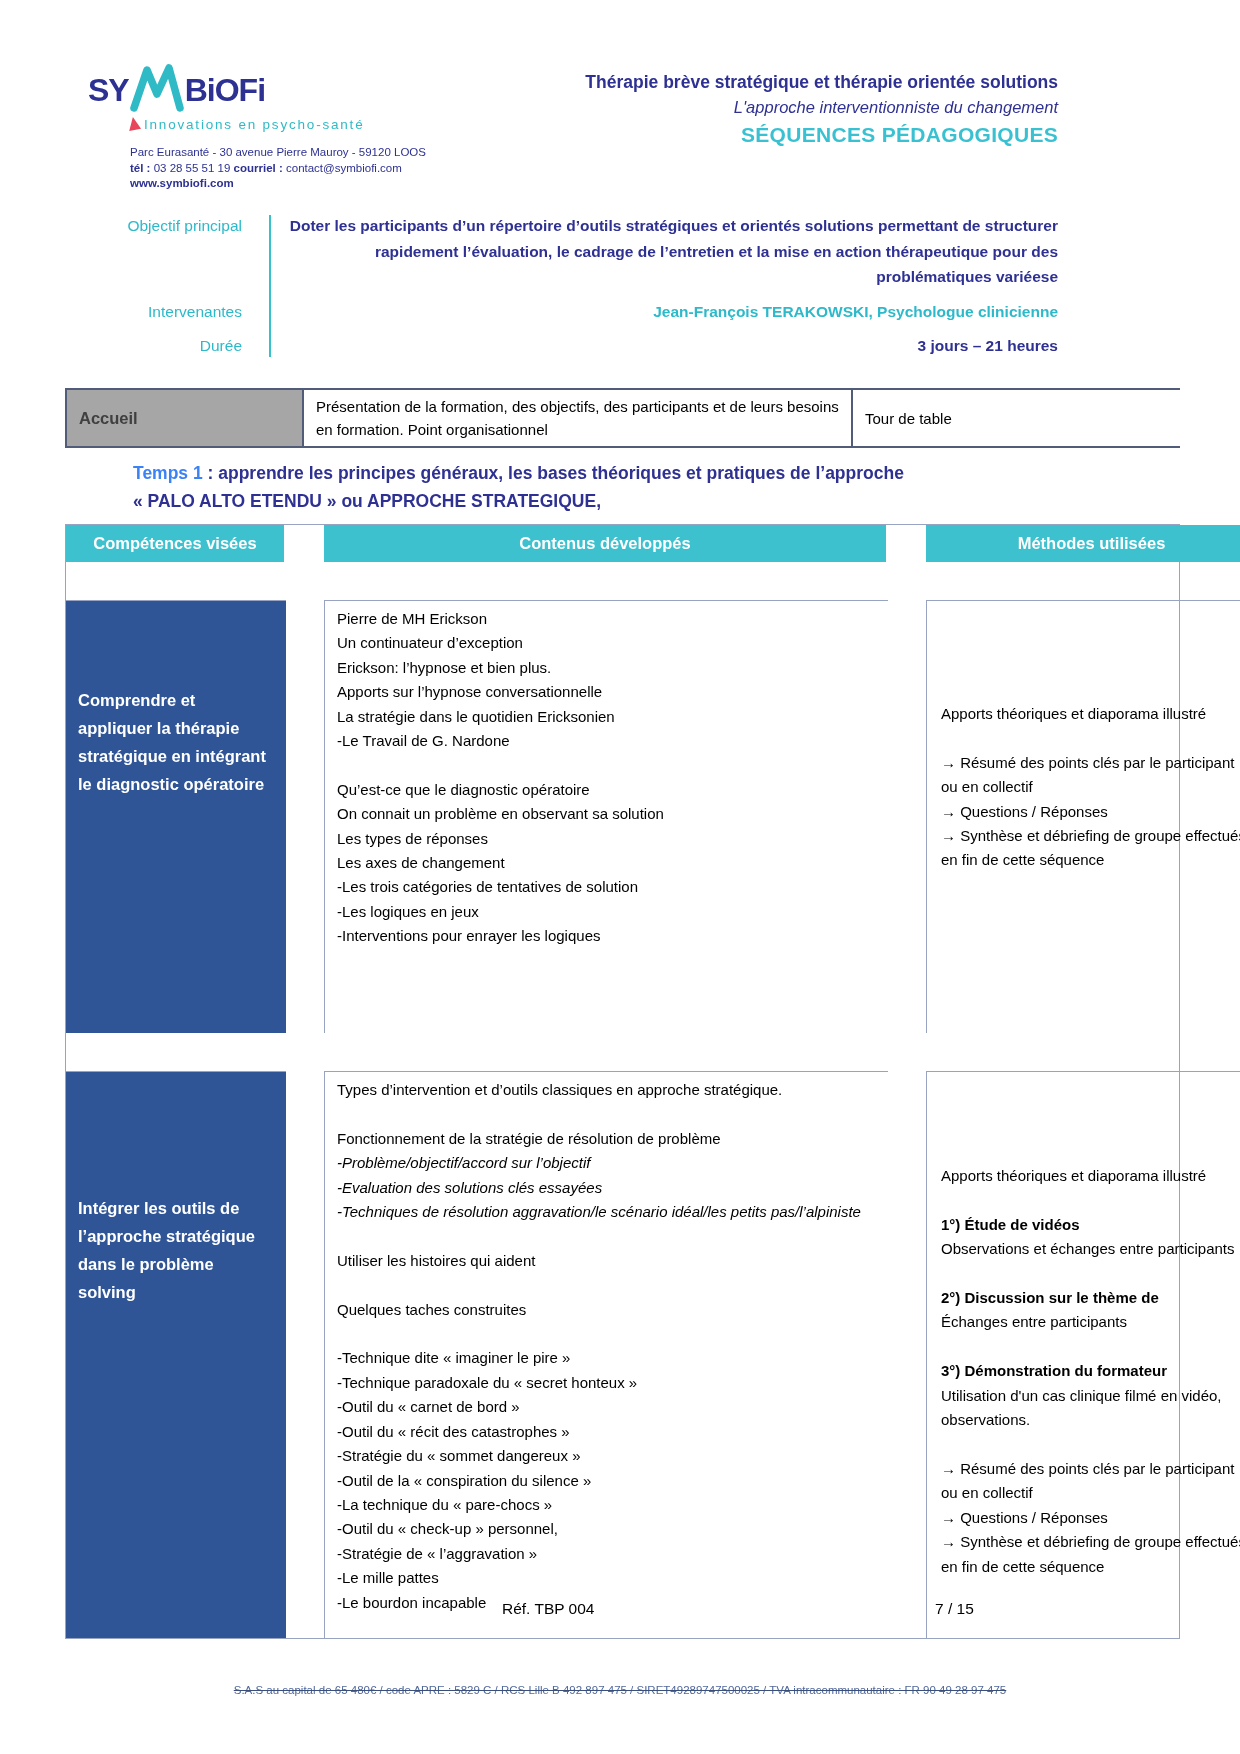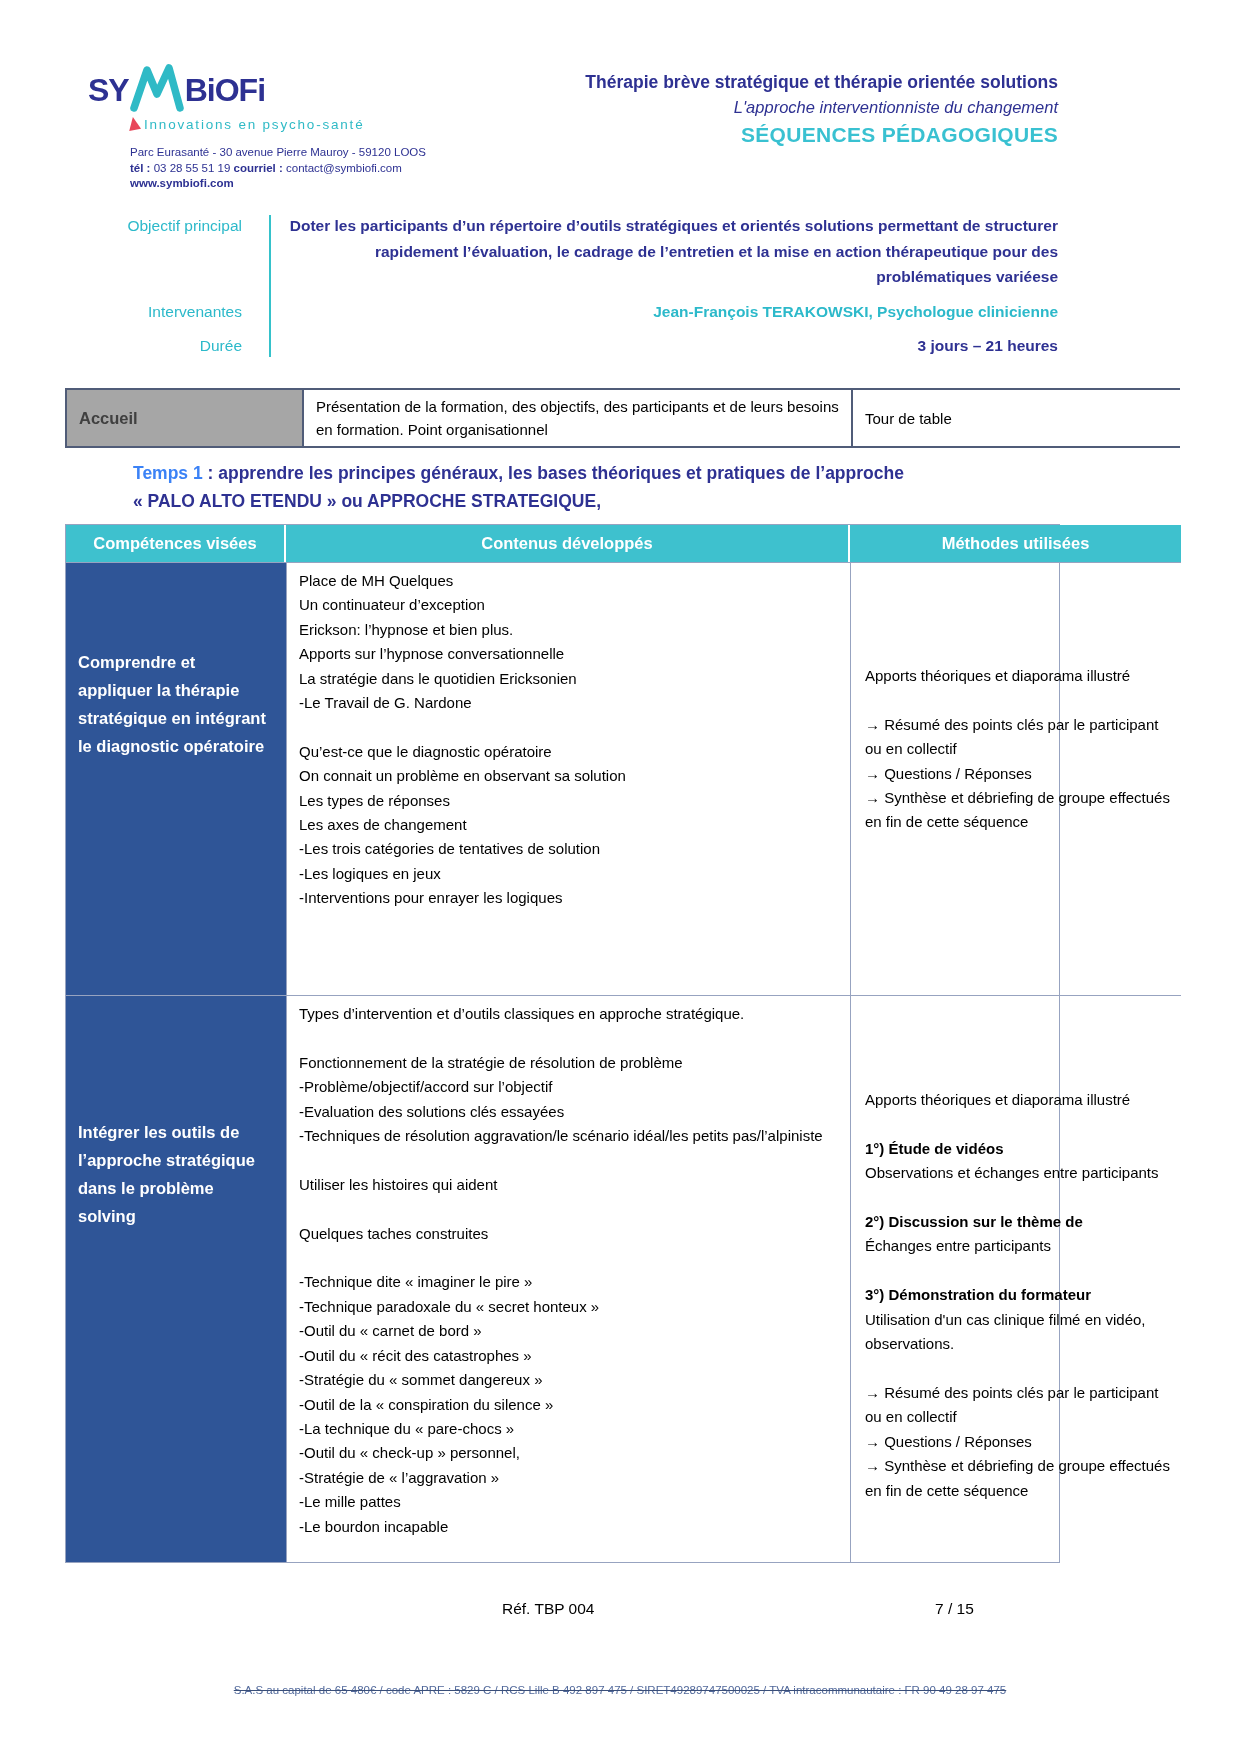--- a/index.html
+++ b/index.html
@@ -36,38 +36,38 @@
              grid-template-columns:235px 549px 331px; border:2px solid #505c78; box-sizing:border-box; }
   .acc-cell { border-left:2px solid #505c78; padding:5px 12px; font-size:15px; color:#000;
               display:flex; flex-direction:column; justify-content:center;
               box-sizing:border-box; min-height:55px; line-height:23px; background:#fff; }
   .acc-cell.first { border-left:none; background:#a6a6a6; color:#404040; font-weight:700; font-size:16.5px; }
   
   .temps { position:absolute; top:459px; left:133px; width:990px; font-size:17.5px; font-weight:700;
            line-height:28px; color:#2e3192; }
   .temps .t1 { color:#3b82f6; }
   
-  .mtable { position:absolute; top:524px; left:65px; width:995px; display:grid;
+  .mtable { position:absolute; top:524px; left:65px; width:1115px; display:grid;
             grid-template-columns:220px 564px 331px; grid-template-rows:37px 433px 567px;
-            border:1px solid #97a3c0; box-sizing:border-box; }
+            border:1px solid #97a3c0; box-sizing:border-box;gap:38px; }
   .mh { background:#3ec1ce; color:#fff; font-weight:700; font-size:16.5px;
         display:flex; align-items:center; justify-content:center;
         border-right:2px solid #fff; box-sizing:border-box; }
   .mh.last { border-right:none; }
   .mcell { box-sizing:border-box; overflow:hidden; border-top:1px solid #97a3c0; }
   .mcell.cright { border-left:1px solid #97a3c0; }
   .col1 { background:#2f5597; color:#fff; font-weight:700; font-size:16.5px; line-height:28px;
           padding:85px 12px 10px 12px; }
   .col1.r2 { padding-top:122px; }
   .col2 { padding:6px 12px 0 12px; font-size:15px; line-height:24.4px; color:#000; }
   .col3 { padding:0 8px 0 14px; font-size:15px; line-height:24.4px; color:#000; }
   .col3.r1 { padding-top:101px; }
   .col3.r2 { padding-top:92px; }
   .line { min-height:24.4px; }
-  .line.i { }
+  .line.i { font-style:italic; }
   .line.b { font-weight:700; }
   
   .ref  { position:absolute; top:1600px; left:502px; font-size:15.5px; color:#000; }
   .pnum { position:absolute; top:1600px; left:935px; font-size:15.5px; color:#000; }
   .legal { position:absolute; top:1684px; left:0; width:100%; text-align:center; font-size:11.5px;
            color:#51689a; text-decoration:line-through; text-decoration-color:#3a4f79; }
 </style>
 </head>
 <body>
 
@@ -116,21 +116,21 @@
     <div>« PALO ALTO ETENDU » ou APPROCHE STRATEGIQUE,</div>
   </div>
 
   <div class="mtable">
     <div class="mh">Compétences visées</div>
     <div class="mh">Contenus développés</div>
     <div class="mh last">Méthodes utilisées</div>
 
     <div class="mcell col1 r1">Comprendre et appliquer la thérapie stratégique en intégrant le diagnostic opératoire</div>
     <div class="mcell cright col2 r1">
-        <div class="line">Place de MH Quelques</div>
+        <div class="line">Pierre de MH Erickson</div>
         <div class="line">Un continuateur d’exception</div>
         <div class="line">Erickson: l’hypnose et bien plus.</div>
         <div class="line">Apports sur l’hypnose conversationnelle</div>
         <div class="line">La stratégie dans le quotidien Ericksonien</div>
         <div class="line">-Le Travail de G. Nardone</div>
         <div class="line">&nbsp;</div>
         <div class="line">Qu’est-ce que le diagnostic opératoire</div>
         <div class="line">On connait un problème en observant sa solution</div>
         <div class="line">Les types de réponses</div>
         <div class="line">Les axes de changement</div>

